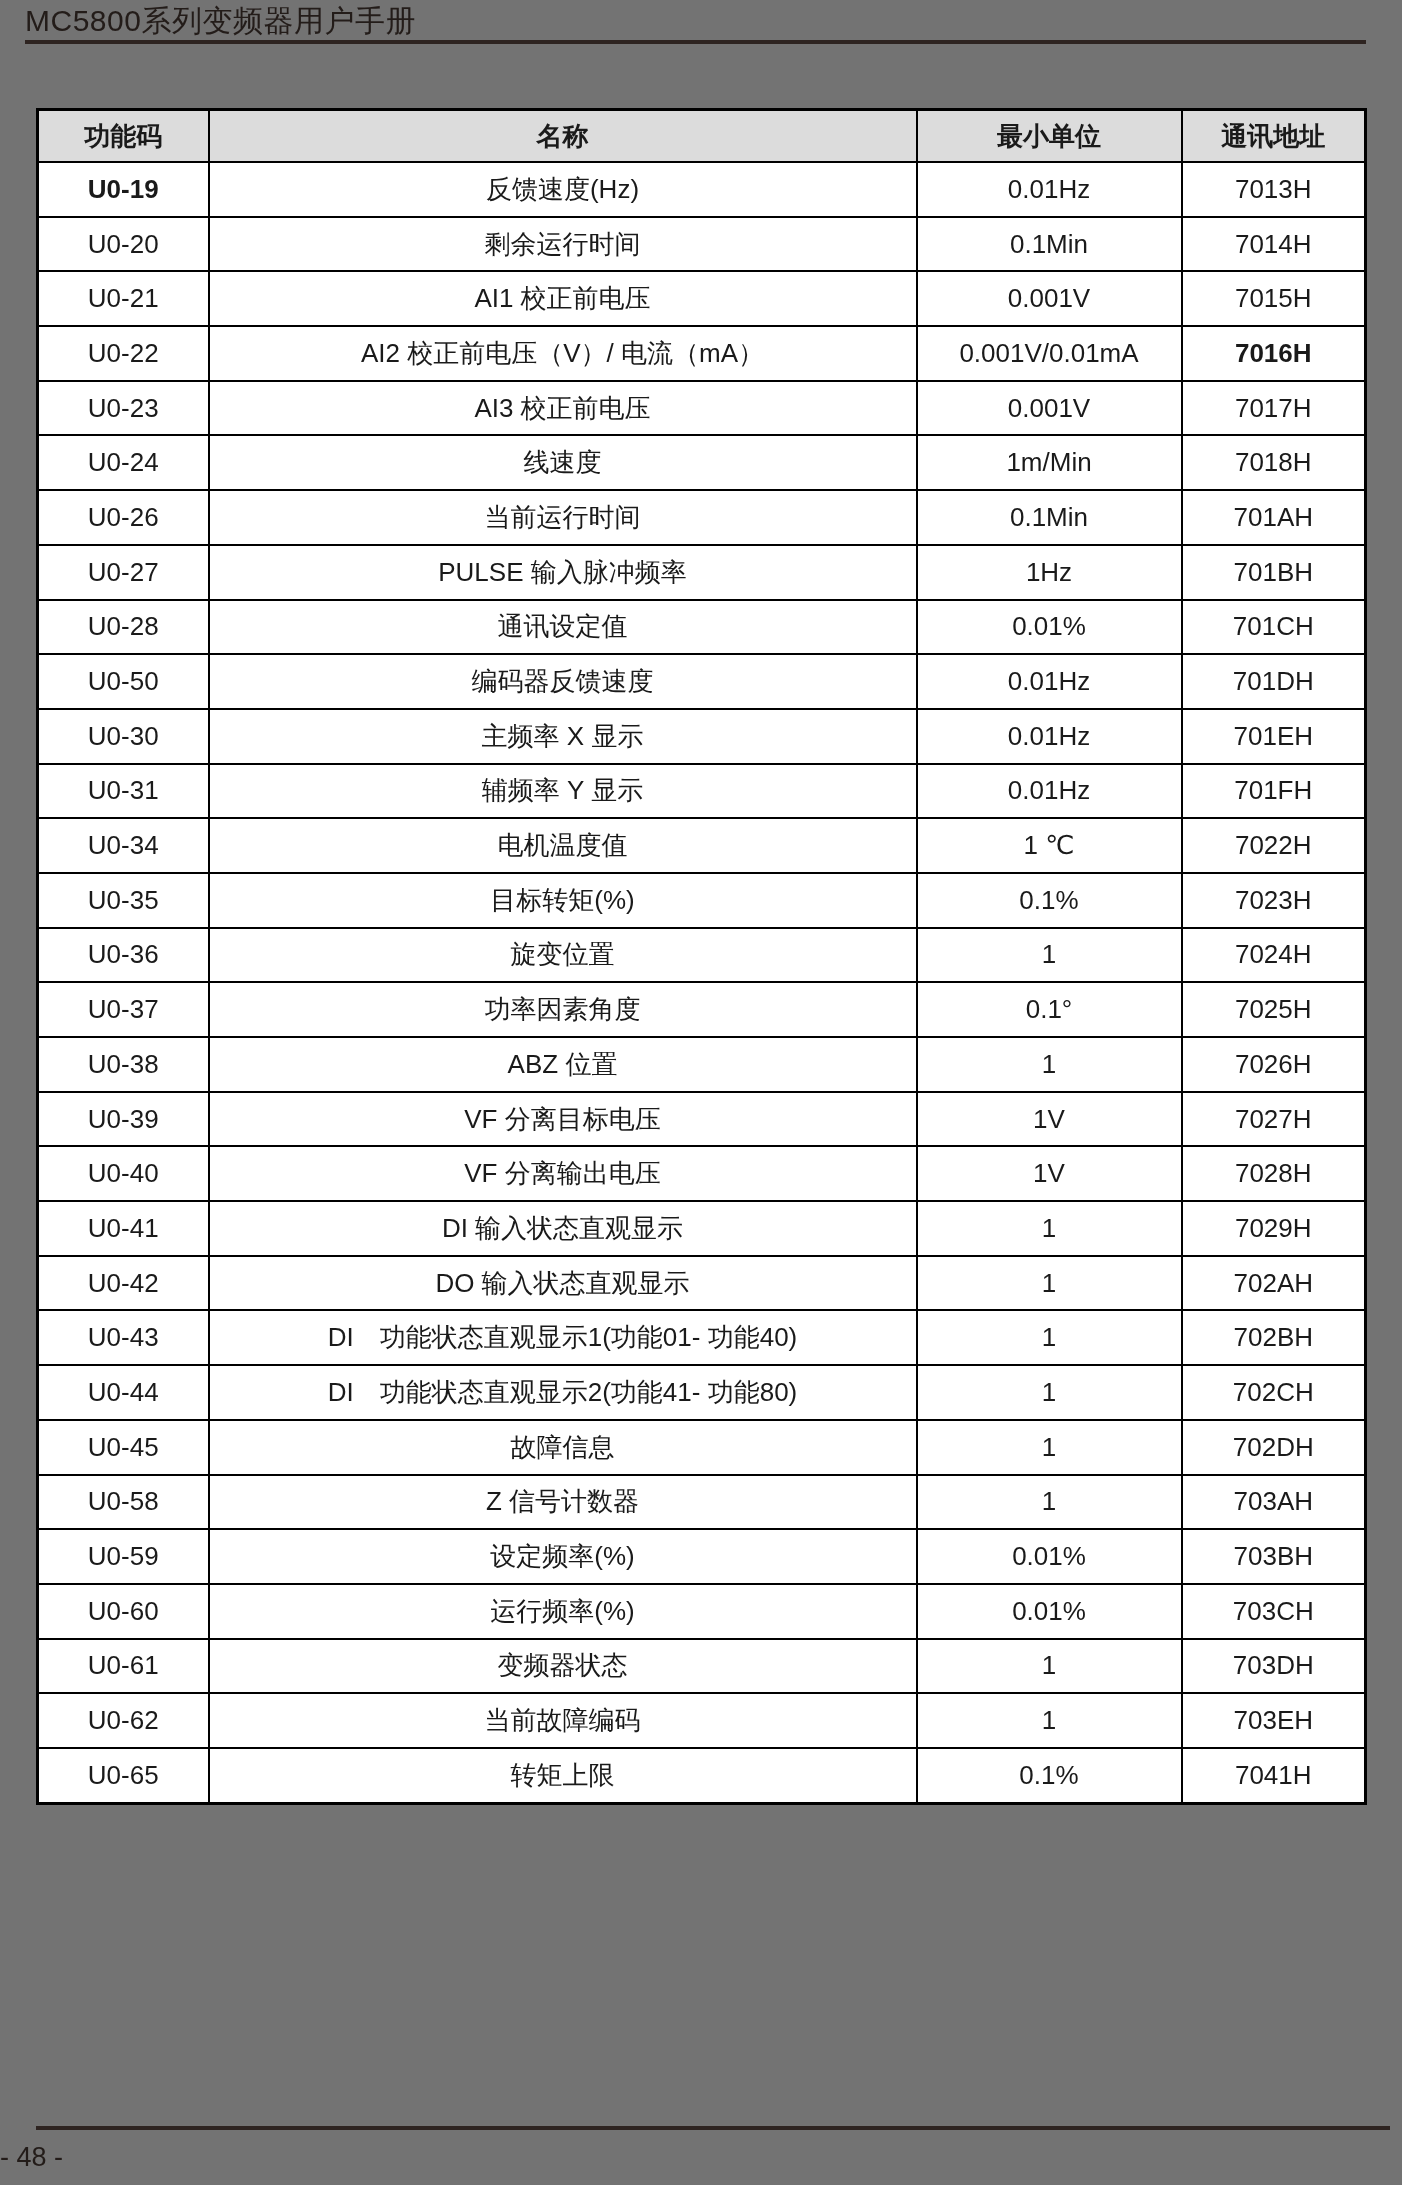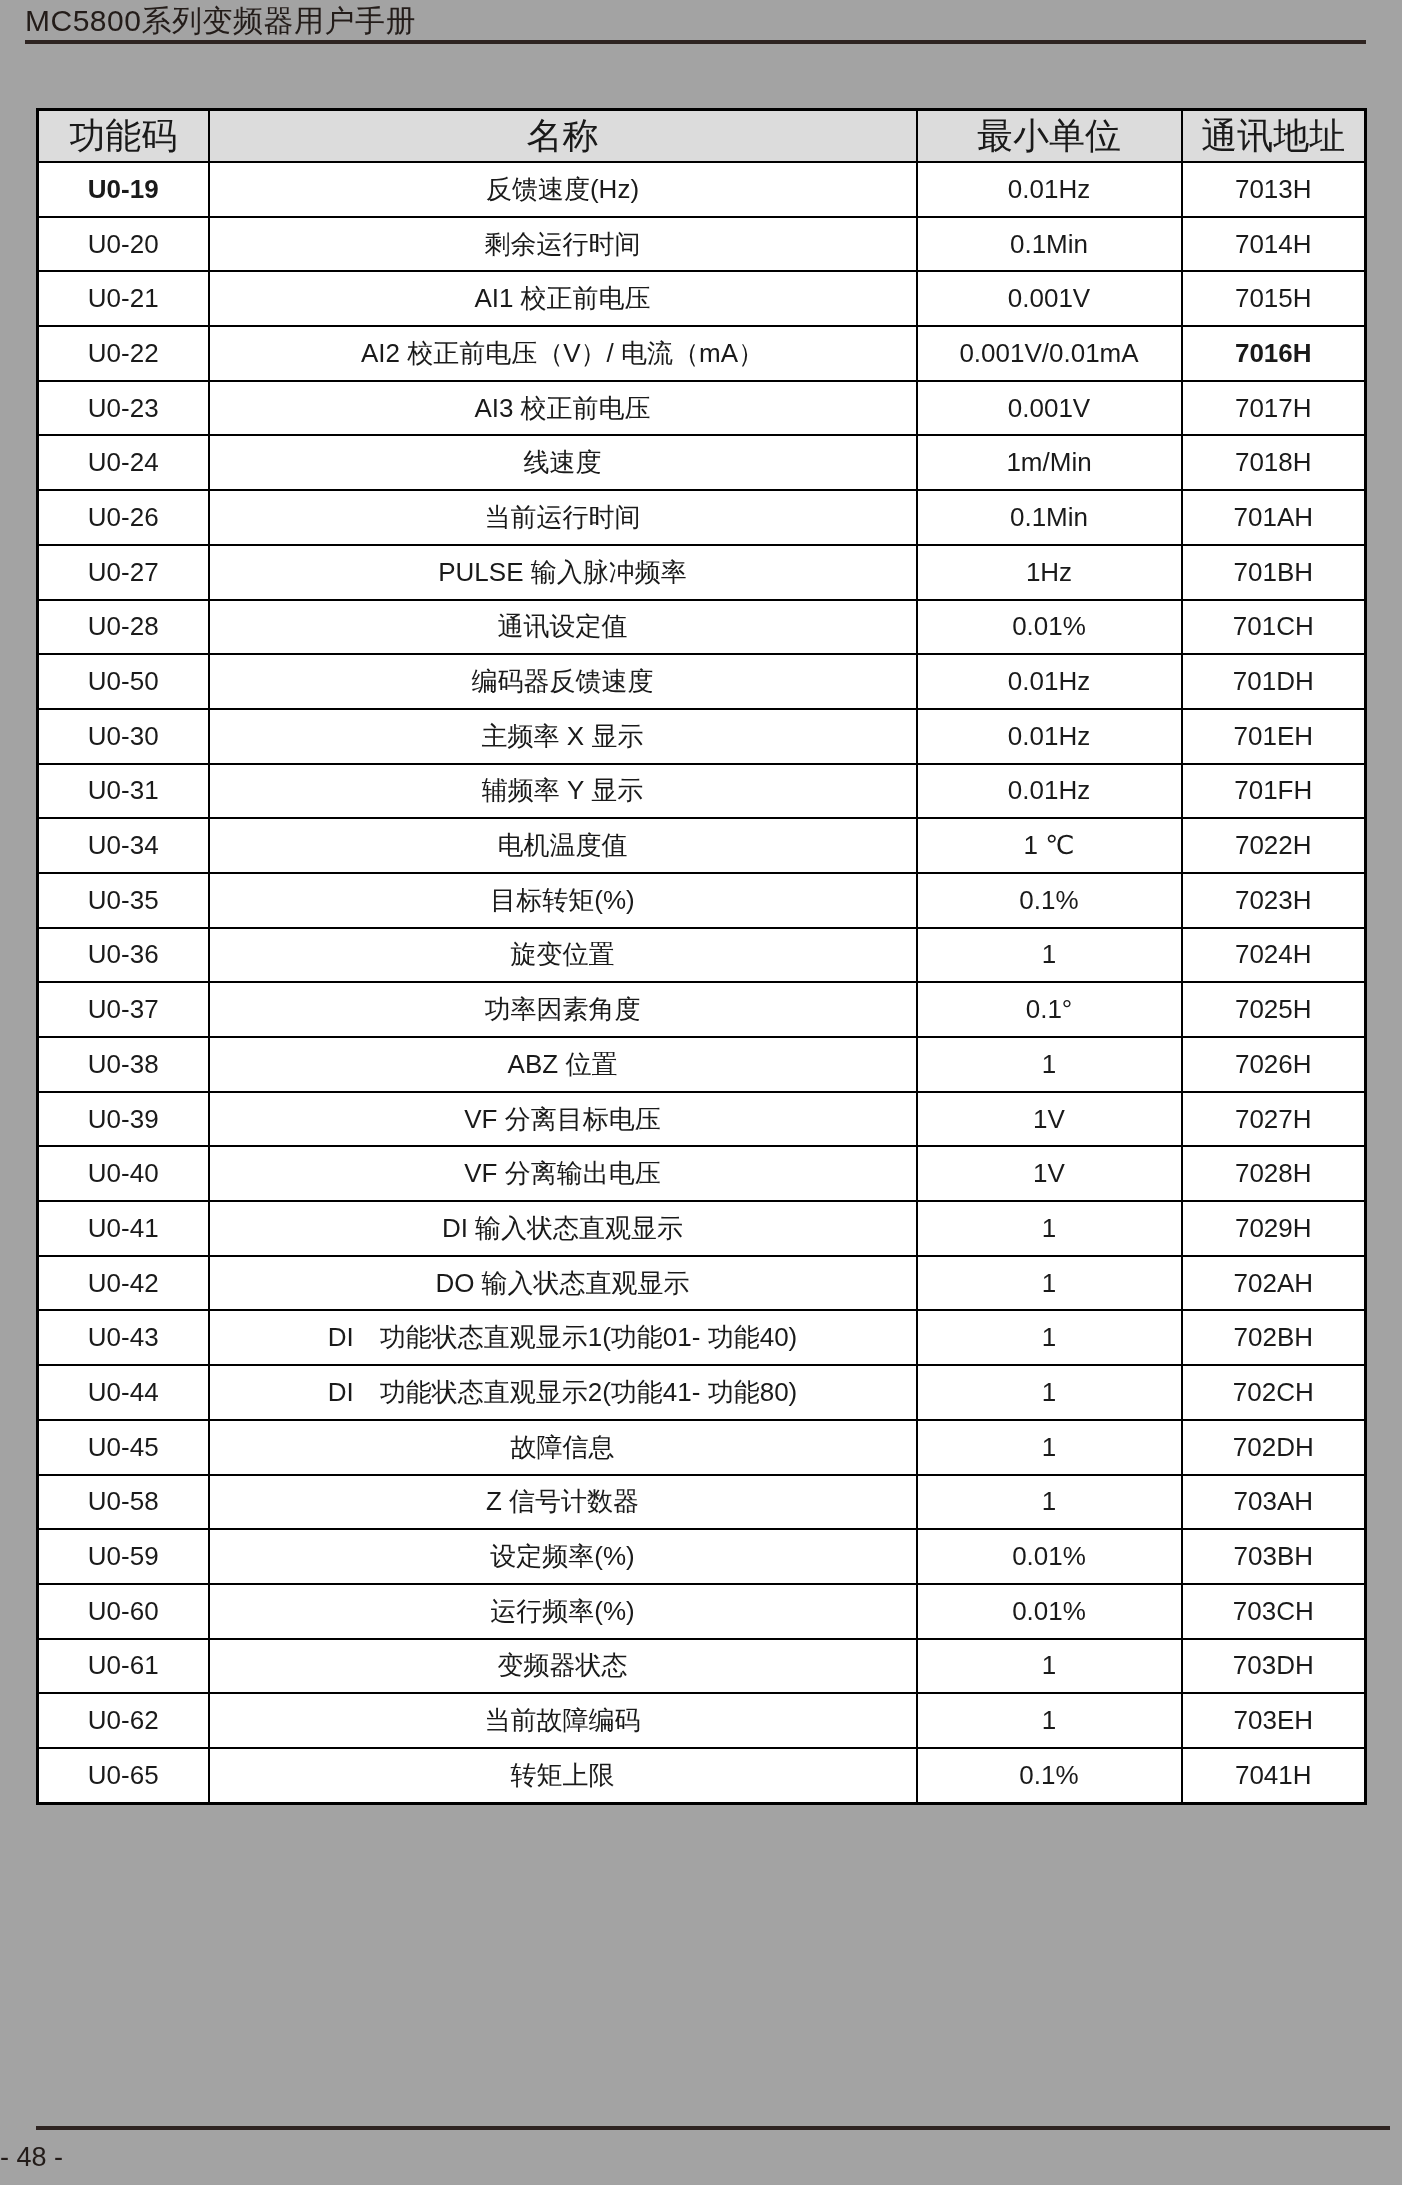--- a/index.html
+++ b/index.html
@@ -1,19 +1,19 @@
 <!DOCTYPE html>
 <html><head>
 <meta charset="utf-8">
 <style>
   html,body{margin:0;padding:0;background:#ffffff;}
   .page{
     position:relative;
     width:1402px;height:2185px;
-    background:#a3a3a3;
+    background:#737373;
     font-family:"Liberation Sans","DejaVu Sans",sans-serif;
     color:#1a1a1a;
     overflow:hidden;
   }
   .doc-title{
     position:absolute;left:25px;top:4px;
     font-size:30px;line-height:34px;
     letter-spacing:0.5px;
     color:#231c19;
     white-space:nowrap;
@@ -35,22 +35,22 @@
     border:2px solid #000000;
     text-align:center;
     vertical-align:middle;
     padding:0 6px;
     overflow:hidden;
     white-space:nowrap;
   }
   table.param-table th{
     height:50px;
     background:#dcdcdc;
-    font-weight:normal;
-    font-size:36px;
+    font-weight:bold;
+    font-size:26px;
   }
   table.param-table td{
     height:52.7px;
     background:#ffffff;
   }
   table.param-table td.bold{font-weight:bold;}
   .footer-rule{
     position:absolute;left:36px;top:2126px;
     width:1354px;height:4px;
     background:#2e2421;

